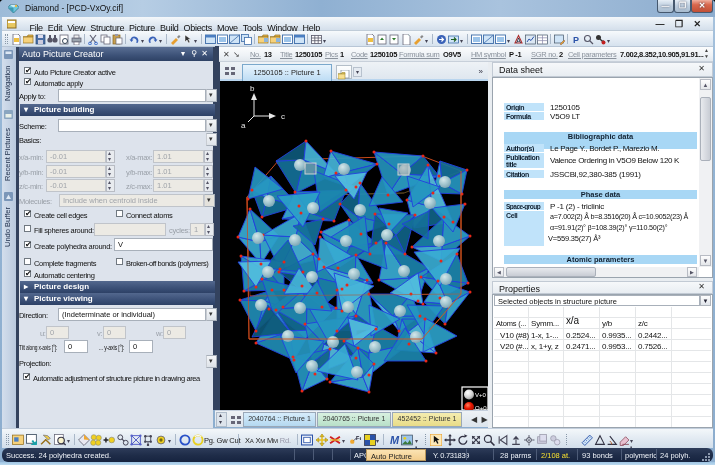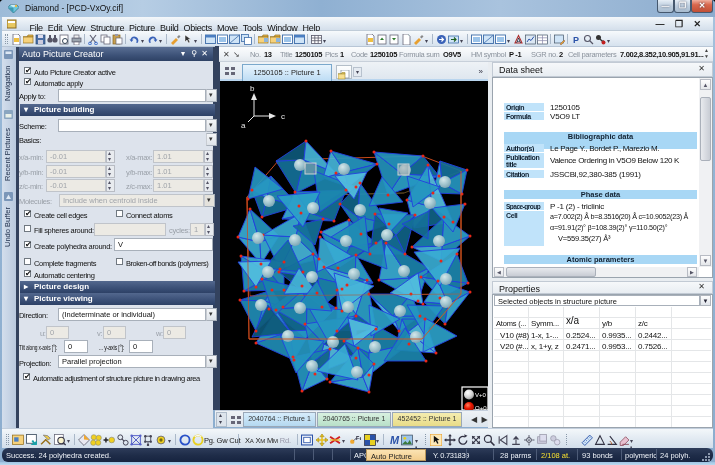--- a/index.html
+++ b/index.html
@@ -26,21 +26,21 @@
 .cb{position:absolute;width:7px;height:7px;background:#fff;border:1px solid #707880;}
 .cb.ck::before{content:"✔";position:absolute;left:0px;top:-2px;font-size:8px;color:#111;}
 .fld{position:absolute;height:13px;background:#fff;border:1px solid #a8b0ba;font-size:7.5px;color:#111;padding:1px 0 0 3px;white-space:nowrap;overflow:hidden;}
 .fldd{position:absolute;height:13px;background:#eceae4;border:1px solid #c0c4ca;font-size:7.5px;color:#a0a4aa;padding:1px 0 0 3px;white-space:nowrap;overflow:hidden;}
 .ddbtn{position:absolute;width:11px;height:13px;background:linear-gradient(180deg,#f4f6f8,#dde2e8);border:1px solid #a8b0ba;border-left:1px solid #c8ccd2;}
 .ddbtn::before{content:"▾";position:absolute;left:2px;top:1px;font-size:7px;color:#333;}
 .spin{position:absolute;width:9px;height:13px;background:#e8ebef;border:1px solid #b8bcc4;}
 .spin::before{content:"▴";position:absolute;left:1px;top:-2px;font-size:6px;color:#556;}
 .spin::after{content:"▾";position:absolute;left:1px;top:4px;font-size:6px;color:#556;}
 #infobar{left:215px;top:47px;width:498px;height:15px;background:linear-gradient(180deg,#fbfcfd,#eef2f6 60%,#e2e8ee);border-bottom:1px solid #c8d0da;font-size:7.5px;letter-spacing:-0.2px;}
-#infobar .k{color:#8a929c;letter-spacing:-0.3px;} #infobar .v{color:#111;font-weight:bold;letter-spacing:-0.3px;}
+#infobar .k{color:#8a929c;letter-spacing:-0.3px;text-decoration:underline;} #infobar .v{color:#111;font-weight:bold;letter-spacing:-0.3px;}
 #tabstop{left:220px;top:62px;width:268px;height:19px;background:linear-gradient(180deg,#eef2f6,#dfe7ef);border-bottom:2px solid #b9d5ee;}
 .ptab{position:absolute;top:2px;height:17px;font-size:7.5px;color:#222;text-align:center;border:1px solid #98aec4;border-bottom:none;padding-top:3px;}
 #canvas{left:220px;top:81px;width:268px;height:329px;background:#000;}
 #tabsbot{left:215px;top:410px;width:273px;height:17px;background:linear-gradient(180deg,#eef2f6,#dce4ec);border-top:1px solid #c4cedc;}
 .btab{position:absolute;top:1px;height:15px;font-size:7px;color:#333;border:1px solid #9aa8b8;padding-top:2px;text-align:center;}
 #datasheet{left:492px;top:62px;width:221px;height:216px;background:#f2f4f6;}
 #props{left:492px;top:281px;width:221px;height:147px;background:#f2f4f6;}
 #toolbar2{left:2px;top:428px;width:711px;height:20px;background:linear-gradient(180deg,#f3f7fa,#e2eaf2 50%,#d2deea);border-top:1px solid #c2cedc;}
 #statusbar{left:2px;top:448px;width:711px;height:14px;background:linear-gradient(180deg,#2e3c5a,#1f2d49 50%,#16233f);color:#eef2f8;font-size:7.5px;border-radius:6px;}
 #statusbar .seg{position:absolute;top:2.5px;font-size:7.5px;}
@@ -349,21 +349,20 @@
       <div class="fldd" style="left:27px;top:265px;width:23px">0</div>
       <div class="dlbl" style="left:78px;top:268px">v:</div>
       <div class="fldd" style="left:84px;top:265px;width:23px">0</div>
       <div class="dlbl" style="left:137px;top:268px">w:</div>
       <div class="fldd" style="left:144px;top:265px;width:23px">0</div>
  <div class="lbl" style="left:0px;top:283px;font-size:7px;letter-spacing:-0.2px;transform:scaleX(0.7);transform-origin:0 0">Tilt along x-axis [°]:</div>
       <div class="fld" style="left:45px;top:279px;width:24px">0</div>
       <div class="lbl" style="left:80px;top:283px;font-size:7px;letter-spacing:-0.2px;transform:scaleX(0.75);transform-origin:0 0">... y-axis [°]:</div>
       <div class="fld" style="left:110px;top:279px;width:24px">0</div>
  <div class="lbl" style="left:0px;top:298px">Projection:</div>
-      <div class="fld" style="left:39px;top:294px;width:148px">Parallel projection</div>
       <div class="ddbtn" style="left:187px;top:294px"></div>
  <div class="cb ck" style="left:4px;top:312px"></div>
       <div class="lbl" style="left:14px;top:313px;letter-spacing:-0.4px">Automatic adjustment of structure picture in drawing area</div>
 </div>
 </div>
 <div id="infobar" class="abs">
  <span class="abs" style="left:0;top:-1px;width:4px;height:16px;background:#33425e"></span>
  <span class="abs" style="left:8px;top:3px;font-size:8px;color:#444">✕</span>
  <span class="abs" style="left:18px;top:3px;font-size:8px;color:#444">↘</span>
  <span class="abs k" style="left:35px;top:3px">No.</span>
@@ -775,21 +774,21 @@
 <div class="blucell" style="left:12px;top:91px;width:40px;height:15px;font-size:7px;line-height:7px">Publication<br>title</div>
 <div class="dstxt" style="left:58px;top:94px;font-size:8px;letter-spacing:-0.3px;">Valence Ordering in V5O9 Below 120 K</div>
 <div class="blucell" style="left:12px;top:108px;width:40px;height:8px;font-size:7px">Citation</div>
 <div class="dstxt" style="left:58px;top:108px;font-size:8px;letter-spacing:-0.2px;">JSSCBl,92,380-385 (1991)</div>
 <div class="bluhdr" style="left:12px;top:128px;width:193px;height:9px;line-height:9px">Phase data</div>
 <div class="blucell" style="left:12px;top:140px;width:40px;height:8px;font-size:6.5px;letter-spacing:-0.5px">Space-group</div>
 <div class="dstxt" style="left:58px;top:140px;font-size:8px;">P -1 (2) - triclinic</div>
 <div class="blucell" style="left:12px;top:149px;width:40px;height:35px;font-size:7px">Cell</div>
 <div class="dstxt" style="left:58px;top:150px;font-size:7.2px;letter-spacing:-0.25px;">a=7.002(2) Å b=8.3516(20) Å c=10.9052(23) Å</div>
 <div class="dstxt" style="left:58px;top:161px;font-size:7.2px;letter-spacing:-0.2px;">α=91.91(2)° β=108.39(2)° γ=110.50(2)°</div>
-<div class="dstxt" style="left:66px;top:172px;font-size:7.5px;">V=559.35(27) Å³</div>
+<div class="dstxt" style="left:56px;top:172px;font-size:7.5px;">V=559.35(27) Å³</div>
 <div class="bluhdr" style="left:12px;top:193px;width:193px;height:9px;line-height:9px">Atomic parameters</div>
 </div>
 <div id="props" class="abs">
 <div class="dstitle" style="height:13px">Properties<span style="position:absolute;right:7px;top:0px;font-size:8px;color:#333">✕</span></div>
 <div class="abs" style="left:0px;top:13px;width:221px;height:134px;background:#fff;border:1px solid #9aa4ae"></div>
 <div class="fld" style="left:2px;top:14px;width:206px;height:11px;font-size:7.5px;padding-top:1px">Selected objects in structure picture</div>
 <div class="abs" style="left:208px;top:14px;width:11px;height:11px;background:linear-gradient(180deg,#fdfdfd,#e0e4ea);border:1px solid #b0b6be;font-size:6px;color:#223;text-align:center;line-height:10px">▼</div>
 <div class="abs" style="left:2px;top:36px;width:217px;height:1px;background:#e4e6e8"></div>
     <div class="abs" style="left:2px;top:47px;width:217px;height:1px;background:#e4e6e8"></div>
     <div class="abs" style="left:2px;top:58px;width:217px;height:1px;background:#e4e6e8"></div>

